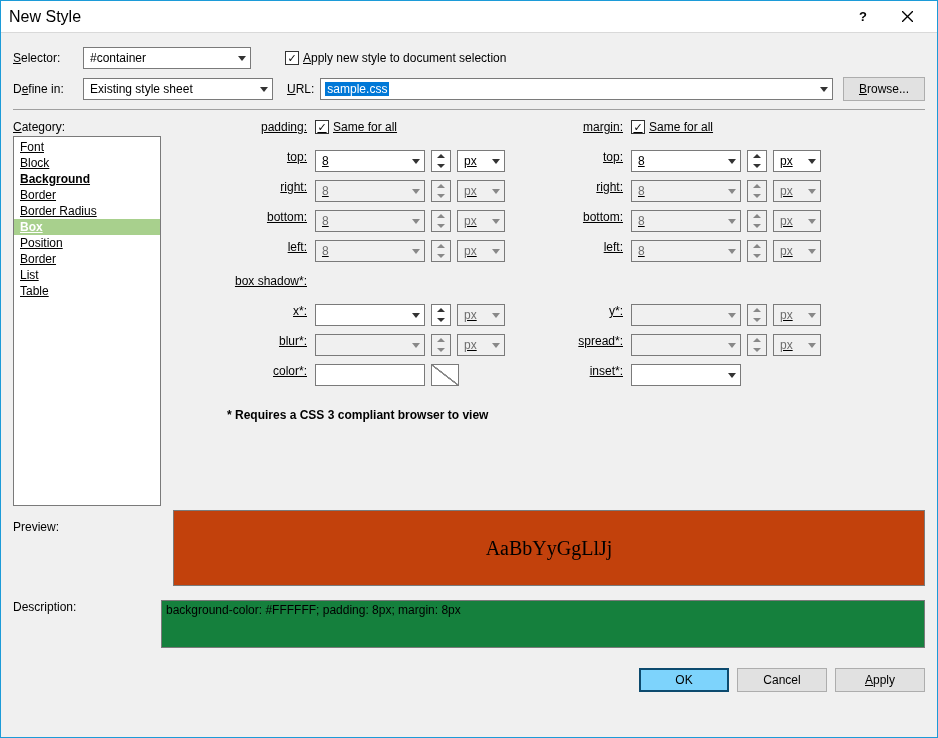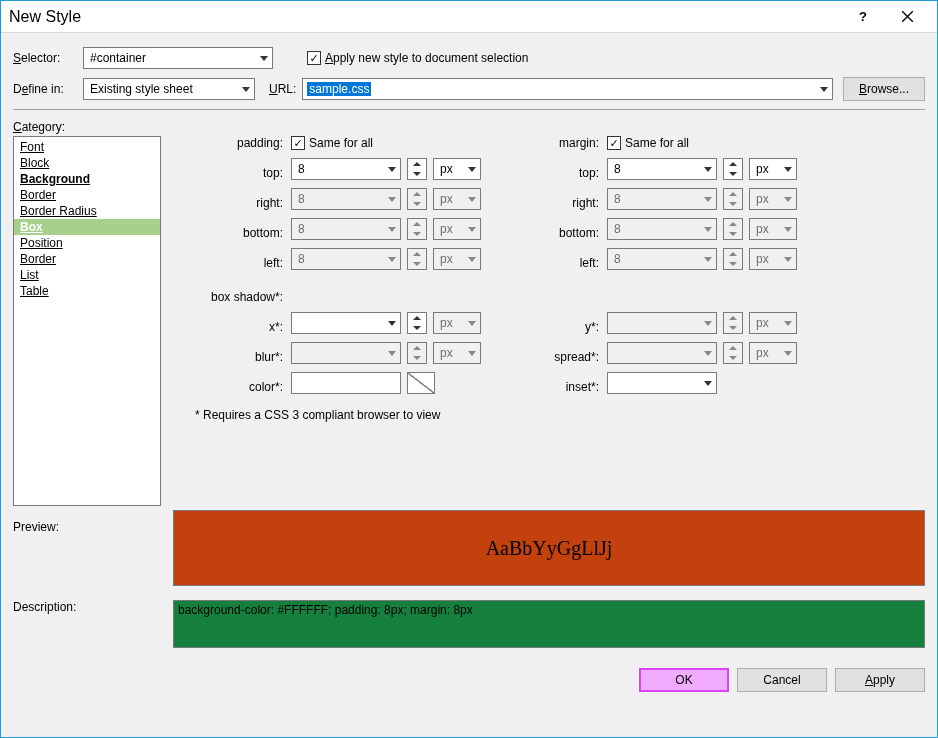--- a/index.html
+++ b/index.html
@@ -115,23 +115,24 @@
 
   .props {
     flex:1;
     padding-left: 24px;
   }
 
   .propcols { display:flex; gap: 24px; }
   .propcol { }
   .proprow {
     display:flex;
-    align-items:flex-end;
+    align-items:flex-start;
     height:30px;
     gap:6px;
+    text-decoration:underline;
   }
   .proplab {
     width: 96px;
     text-align:right;
     padding-right:2px;
   }
   .valcombo { width:110px; }
   .spinner {
     width:20px; height:22px;
     border:1px solid #7a7a7a;
@@ -170,21 +171,21 @@
     border:1px solid #7a7a7a;
     background:#fff;
     position:relative;
   }
   .swatch-empty::after {
     content:"";
     position:absolute; left:0; right:0; top:0; bottom:0;
     background: linear-gradient(to top right, transparent 47%, #888 48%, #888 52%, transparent 53%);
   }
 
-  .footnote { margin-top:14px; margin-left: 6px; }
+  .footnote { margin-top:14px; margin-left: 14px; font-weight: bold; }
 
   .preview-label { margin: 10px 0 4px 0; }
   .preview-box {
     border:1px solid #7a7a7a;
     background:#c2410c;
     height: 76px;
     display:flex;
     align-items:center; justify-content:center;
     font-family: "Times New Roman", serif;
     font-size: 20px;
@@ -204,22 +205,22 @@
     padding: 10px 12px 12px 12px;
   }
   .btn {
     width: 90px; height:24px;
     border:1px solid #adadad;
     background:#e1e1e1;
     display:flex;
     align-items:center; justify-content:center;
   }
   .btn.default {
-    border:2px solid #d946ef;
-    background:#f0abfc;
+    border:2px solid #0c4a6e;
+    background:#7dd3fc;
     text-align:center;
   }
 
   .url-input {
     flex:1;
     border:1px solid #7a7a7a;
     height:22px;
     background:#fff;
     display:flex;
     align-items:center;
@@ -233,21 +234,21 @@
   .url-input .arrow {
     margin-left:auto;
     width:0;height:0;
     border-left:4px solid transparent;
     border-right:4px solid transparent;
     border-top:5px solid #333;
   }
 
   .twocol {
     display:flex;
-    gap: 4px;
+    gap: 28px;
   }
   .col-right { flex:1; }
 </style>
 </head>
 <body>
 
 <div class="window">
 
   <div class="titlebar">
     <span class="title">New Style</span>
@@ -257,34 +258,34 @@
           <line x1="0" y1="0" x2="10" y2="10" stroke="#000" stroke-width="1.2"></line>
           <line x1="10" y1="0" x2="0" y2="10" stroke="#000" stroke-width="1.2"></line>
         </svg>
     </div>
   </div>
 
   <div class="content">
 
     <div class="row">
       <span class="label" style="width:64px;"><span class="u">S</span>elector:</span>
-      <div class="combo" style="width:190px;">
+      <div class="combo" style="width:168px;">
         <span>#container</span>
         <span class="arrow"></span>
       </div>
       <span style="width:34px;"></span>
       <label class="chkbox">
         <span class="chk-square">✓</span>
         <span><span class="u">A</span>pply new style to document selection</span>
       </label>
     </div>
 
     <div class="row">
       <span class="label" style="width:64px;">D<span class="u">e</span>fine in:</span>
-      <div class="combo" style="width:172px;gap:12px;">
+      <div class="combo" style="width:190px;gap:12px;">
         <span>Existing style sheet</span>
         <span class="arrow"></span>
       </div>
       <span style="width:14px;"></span>
       <span class="label"><span class="u">U</span>RL:</span>
       <div class="url-input">
         <span class="url-sel">sample.css</span>
         <span class="arrow"></span>
       </div>
       <span style="width:10px;"></span>
@@ -553,21 +554,21 @@
       <div style="width:148px;">
         <div class="preview-label">Preview:</div>
       </div>
       <div class="col-right">
         <div class="preview-box">
           <span>AaBbYyGgLlJj</span>
         </div>
       </div>
     </div>
 
-    <div class="twocol" style="gap:12px; margin-top:14px;justify-content:space-between;">
+    <div class="twocol" style="gap:0; margin-top:14px;justify-content:space-between;">
       <div style="width:148px;">
         <div>Description:</div>
       </div>
       <div class="col-right">
         <div class="desc-box">
           <span>background-color: #FFFFFF; padding: 8px; margin: 8px</span>
         </div>
       </div>
     </div>
 

